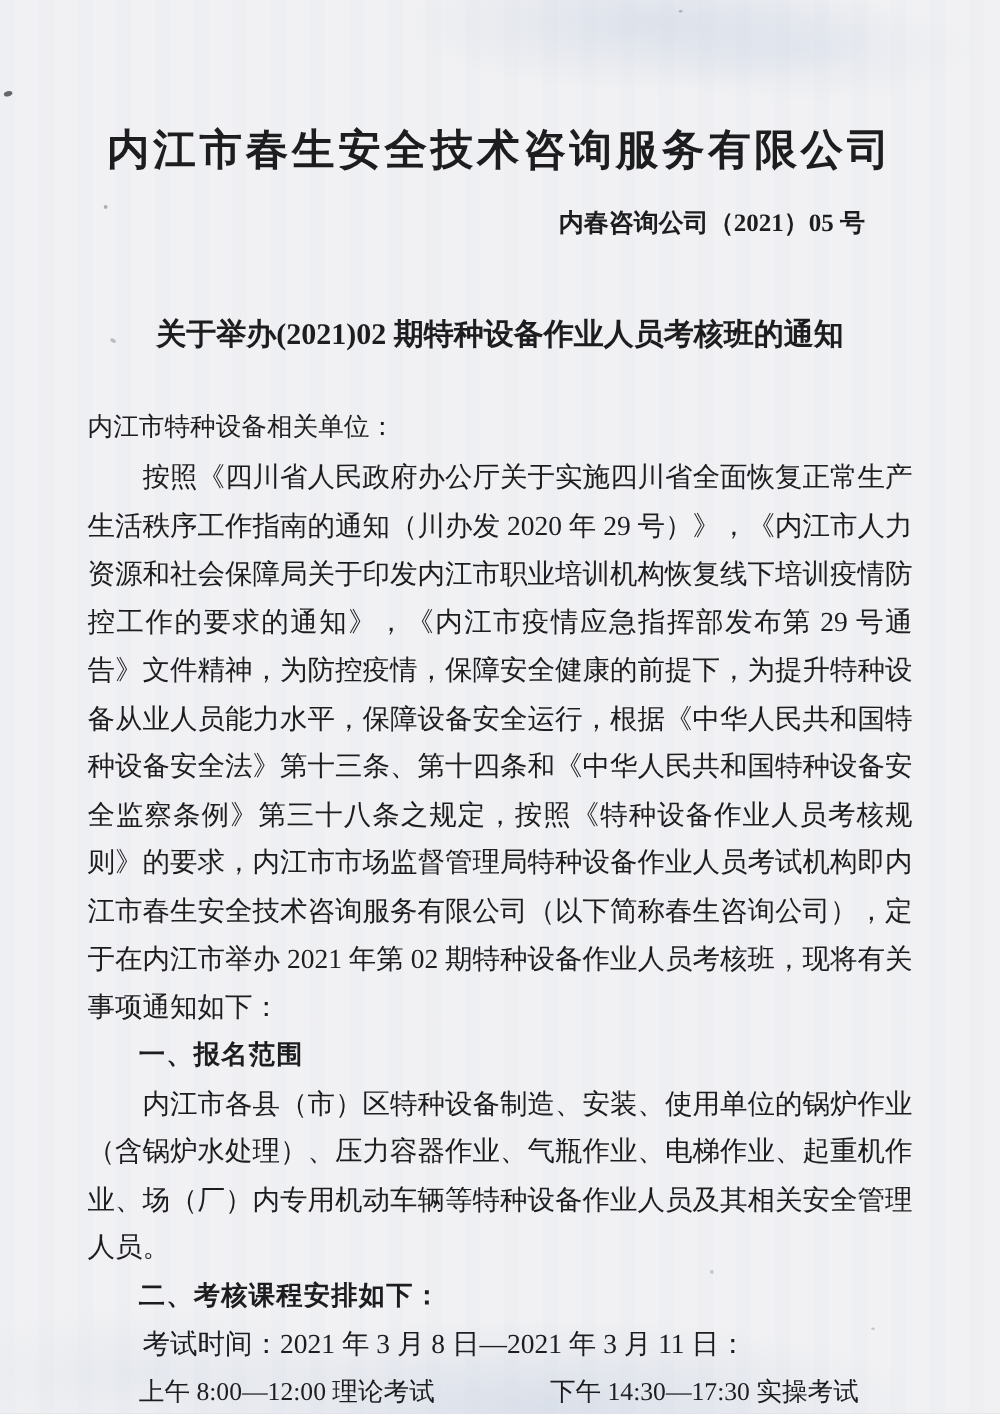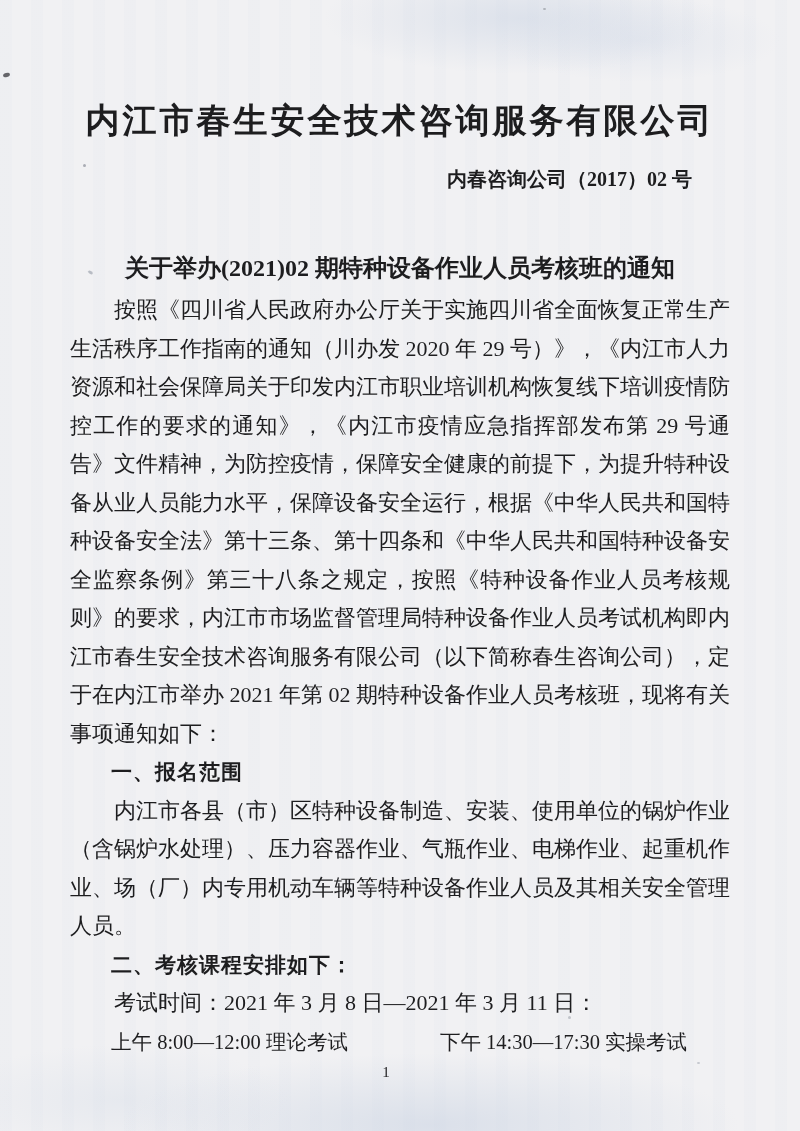--- a/index.html
+++ b/index.html
@@ -93,24 +93,25 @@
     pointer-events: none;
   }
 </style>
 </head>
 <body>
 
 <div class="paper">
 
   <h1 class="company-title">内江市春生安全技术咨询服务有限公司</h1>
 
-  <div class="doc-number">内春咨询公司（2017）02 号</div>
+  <div class="doc-number">内春咨询公司（2021）05 号</div>
 
   <h2 class="notice-title">关于举办(2021)02 期特种设备作业人员考核班的通知</h2>
 
+  <div class="salutation">内江市特种设备相关单位：</div>
 
   <p class="body-para intro">按照《四川省人民政府办公厅关于实施四川省全面恢复正常生产生活秩序工作指南的通知（川办发 2020 年 29 号）》，《内江市人力资源和社会保障局关于印发内江市职业培训机构恢复线下培训疫情防控工作的要求的通知》，《内江市疫情应急指挥部发布第 29 号通告》文件精神，为防控疫情，保障安全健康的前提下，为提升特种设备从业人员能力水平，保障设备安全运行，根据《中华人民共和国特种设备安全法》第十三条、第十四条和《中华人民共和国特种设备安全监察条例》第三十八条之规定，按照《特种设备作业人员考核规则》的要求，内江市市场监督管理局特种设备作业人员考试机构即内江市春生安全技术咨询服务有限公司（以下简称春生咨询公司），定于在内江市举办 2021 年第 02 期特种设备作业人员考核班，现将有关事项通知如下：</p>
 
   <h3 class="section-heading">一、报名范围</h3>
 
   <p class="body-para">内江市各县（市）区特种设备制造、安装、使用单位的锅炉作业（含锅炉水处理）、压力容器作业、气瓶作业、电梯作业、起重机作业、场（厂）内专用机动车辆等特种设备作业人员及其相关安全管理人员。</p>
 
   <h3 class="section-heading">二、考核课程安排如下：</h3>
 
 

